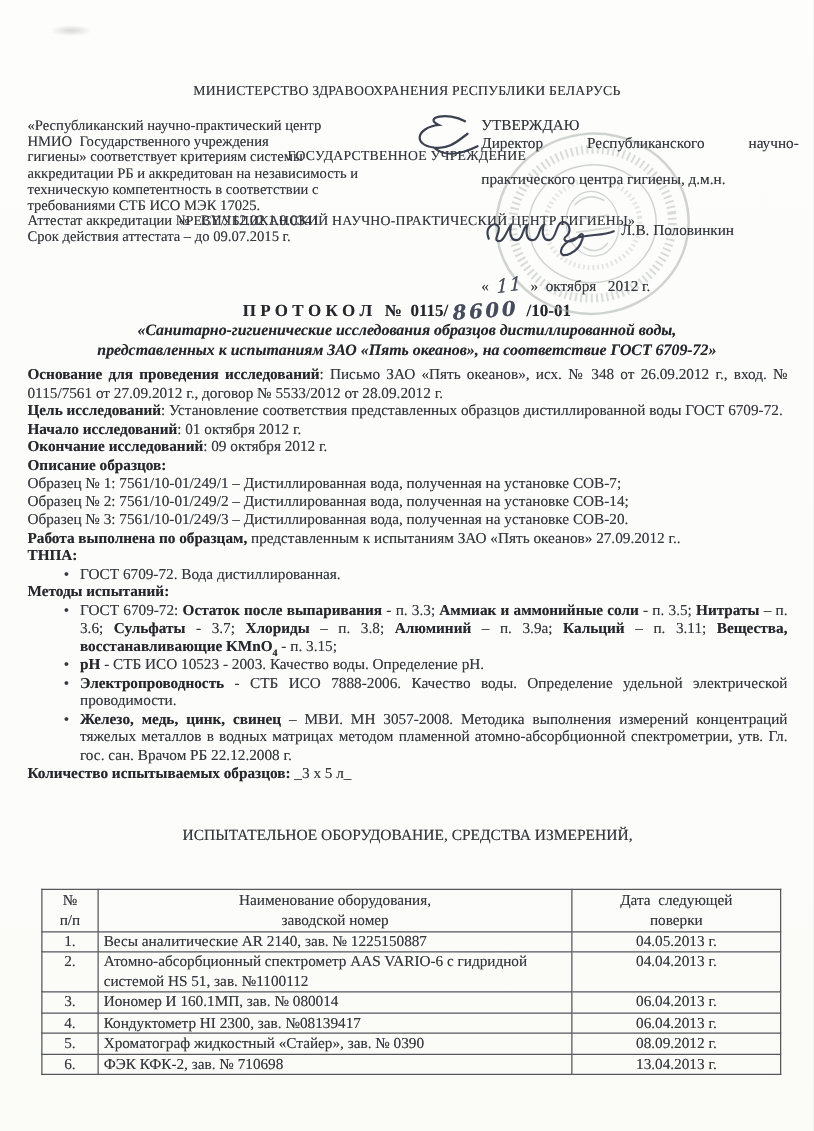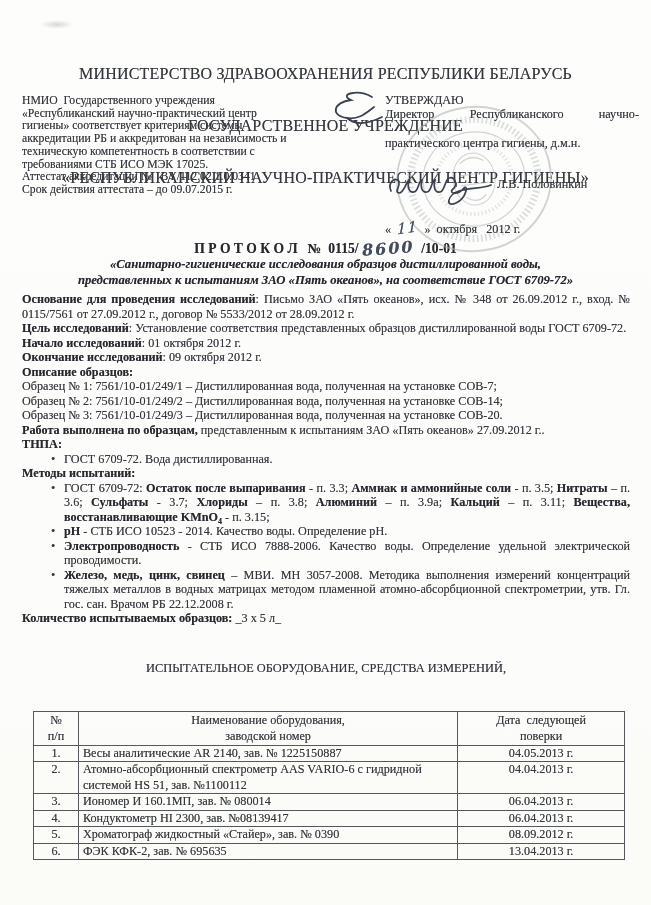--- a/index.html
+++ b/index.html
@@ -8,21 +8,21 @@
     background:linear-gradient(180deg,#fdfdfc 0%,#fcfcfa 60%,#fbfbf8 100%);
     font-family:"Liberation Serif","DejaVu Serif",serif;
     color:#34373d;overflow:hidden;
     text-shadow:0 0 .45px rgba(52,55,61,.55);
   }
   b{font-weight:bold;color:#26282d;}
   .smudge{position:absolute;left:40px;top:20px;width:34px;height:9px;border-radius:50%;
     background:radial-gradient(ellipse at center,rgba(120,120,118,.28),rgba(120,120,118,0) 70%);}
   
   .ministry{position:absolute;top:31px;left:0;right:0;text-align:center;
-    font-size:16px;line-height:17.2px;letter-spacing:.2px;white-space:pre;}
+    font-size:11px;line-height:17.2px;letter-spacing:.2px;white-space:pre;}
   
   .accr{position:absolute;top:95px;left:22px;width:336px;font-size:11.7px;line-height:12.7px;}
   .accr div{white-space:pre;}
   
   .approval{position:absolute;top:93px;left:385px;width:254px;font-size:12.2px;line-height:14.4px;z-index:2;}
   .jline{text-align:justify;}
   .jline::after{content:"";display:inline-block;width:100%;}
   .sig-row{position:relative;height:58px;}
   .sig-row .sig-svg{position:absolute;left:0px;top:14px;}
   .sig-row .signer{position:absolute;left:112px;top:26px;white-space:pre;}
@@ -66,22 +66,22 @@
 
   <div class="smudge"></div>
 
   <div class="ministry">
     <div>МИНИСТЕРСТВО ЗДРАВООХРАНЕНИЯ РЕСПУБЛИКИ БЕЛАРУСЬ</div>
     <div>ГОСУДАРСТВЕННОЕ УЧРЕЖДЕНИЕ</div>
     <div>«РЕСПУБЛИКАНСКИЙ НАУЧНО-ПРАКТИЧЕСКИЙ ЦЕНТР ГИГИЕНЫ»</div>
   </div>
 
   <div class="accr">
+    <div>«Республиканский научно-практический центр</div>
     <div>НМИО  Государственного учреждения</div>
-    <div>«Республиканский научно-практический центр</div>
     <div>гигиены» соответствует критериям системы</div>
     <div>аккредитации РБ и аккредитован на независимость и</div>
     <div>техническую компетентность в соответствии с</div>
     <div>требованиями СТБ ИСО МЭК 17025.</div>
     <div>Аттестат аккредитации №   BY/112.02.1.0.0341</div>
     <div>Срок действия аттестата – до 09.07.2015 г.</div>
   </div>
 
   <svg class="stamp" width="164" height="158" viewBox="0 0 164 158">
     <g stroke="#aab3af" fill="none" transform="rotate(-8 82 79)">
@@ -122,21 +122,21 @@
     <div class="para"><b>Окончание исследований</b><span>: 09 октября 2012 г.</span></div>
     <div class="para"><b>Описание образцов:</b></div>
     <div class="para"><span>Образец № 1: 7561/10-01/249/1 – Дистиллированная вода, полученная на установке СОВ-7;</span></div>
     <div class="para"><span>Образец № 2: 7561/10-01/249/2 – Дистиллированная вода, полученная на установке СОВ-14;</span></div>
     <div class="para"><span>Образец № 3: 7561/10-01/249/3 – Дистиллированная вода, полученная на установке СОВ-20.</span></div>
     <div class="para"><b>Работа выполнена по образцам,</b><span> представленным к испытаниям ЗАО «Пять океанов» 27.09.2012 г..</span></div>
     <div class="para"><b>ТНПА:</b></div>
     <div class="para bullet"><span>ГОСТ 6709-72. Вода дистиллированная.</span></div>
     <div class="para"><b>Методы испытаний:</b></div>
     <div class="para bullet"><span>ГОСТ 6709-72: </span><b>Остаток после выпаривания</b><span> - п. 3.3; </span><b>Аммиак и аммонийные соли</b><span> - п. 3.5; </span><b>Нитраты</b><span> – п. 3.6; </span><b>Сульфаты</b><span> - 3.7; </span><b>Хлориды</b><span> – п. 3.8; </span><b>Алюминий</b><span> – п. 3.9а; </span><b>Кальций</b><span> – п. 3.11; </span><b>Вещества, восстанавливающие KMnO</b><b><sub>4</sub></b><span> - п. 3.15;</span></div>
-    <div class="para bullet"><b>рН</b><span>  - СТБ ИСО 10523 - 2014. Качество воды. Определение рН.</span></div>
+    <div class="para bullet"><b>рН</b><span>  - СТБ ИСО 10523 - 2003. Качество воды. Определение рН.</span></div>
     <div class="para bullet"><b>Электропроводность</b><span> - СТБ ИСО 7888-2006. Качество воды. Определение удельной электрической проводимости.</span></div>
     <div class="para bullet"><b>Железо, медь, цинк, свинец</b><span> – МВИ. МН 3057-2008. Методика выполнения измерений концентраций тяжелых металлов в водных матрицах методом пламенной атомно-абсорбционной спектрометрии, утв. Гл. гос. сан. Врачом РБ 22.12.2008 г.</span></div>
     <div class="para"><b>Количество испытываемых образцов:</b><span>  _3 х 5 л_</span></div>
 
     <div class="equip-head">
       <div>ИСПЫТАТЕЛЬНОЕ ОБОРУДОВАНИЕ, СРЕДСТВА ИЗМЕРЕНИЙ,</div>
     </div>
 
     <table class="equip">
       <colgroup>
@@ -173,21 +173,21 @@
         <td class="name">Кондуктометр HI 2300, зав. №08139417</td>
         <td class="c">06.04.2013 г.</td>
       </tr>
       <tr>
         <td class="c">5.</td>
         <td class="name">Хроматограф жидкостный «Стайер», зав. № 0390</td>
         <td class="c">08.09.2012 г.</td>
       </tr>
       <tr>
         <td class="c">6.</td>
-        <td class="name">ФЭК КФК-2, зав. № 695635</td>
+        <td class="name">ФЭК КФК-2, зав. № 710698</td>
         <td class="c">13.04.2013 г.</td>
       </tr>
     </tbody>
       </table>
 
   </div>
 
 </div>
 
 </body></html>

